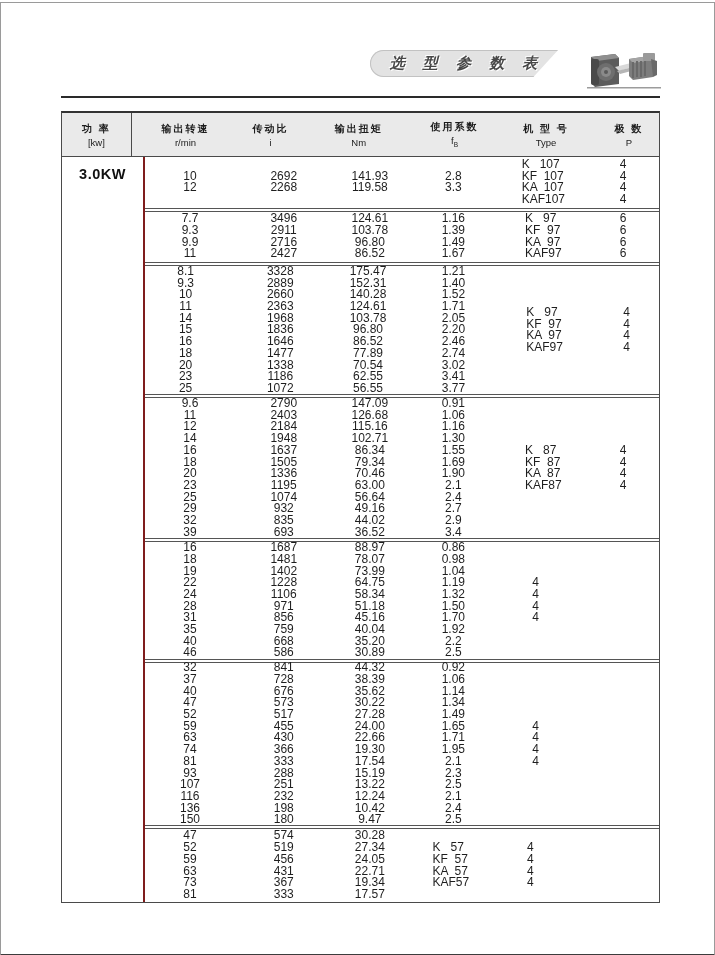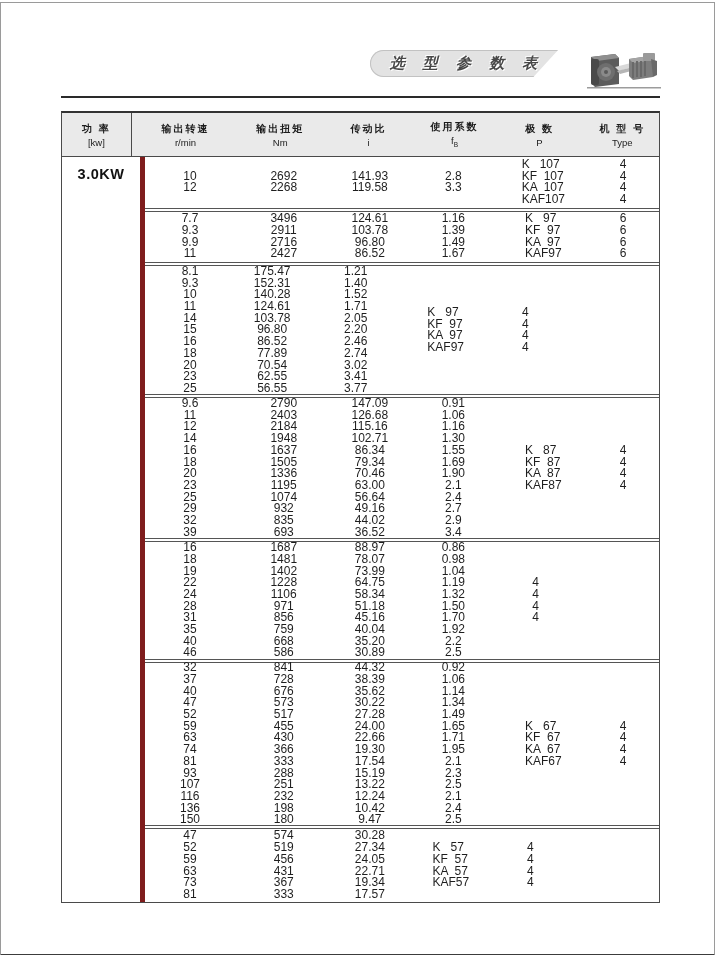--- a/index.html
+++ b/index.html
@@ -50,21 +50,21 @@
   .th {
     display:flex; flex-direction:column; justify-content:center;
     align-items:center; text-align:center;
   }
   .th .cn { font-weight:bold; font-size:10px; letter-spacing:2px; color:#1c1c1c; line-height:15px; }
   .th .unit { font-size:9.5px; color:#1c1c1c; line-height:13px; }
   .th .unit sub { font-size:6.5px; }
   .th-power { width:83px; border-right:1px solid #4a4a4a; }
   .tbody { flex:1; display:flex; min-height:0; }
   .power-col {
-    width:83px; flex:0 0 83px; border-right:5px solid #7f1d1d;
+    width:83px; flex:0 0 83px; border-right:2px solid #7f1d1d;
     text-align:center; padding-top:8px;
   }
   .power-label { font-weight:bold; font-size:14.5px; color:#111; letter-spacing:0.5px; }
   .groups-col { flex:1; display:flex; flex-direction:column; min-width:0; }
   .group {
     display:flex; align-items:center;
     border-bottom:1px solid #555; border-top:1px solid #555;
     margin-top:2px; padding:3px 0;
   }
   .group:first-child { margin-top:0; border-top:none; }
@@ -127,39 +127,39 @@
   <div class="ptable">
     <div class="thead">
       <div class="th th-power">
         <span class="cn">功 率</span>
         <span class="unit">[kw]</span>
       </div>
       <div class="th th-speed">
         <span class="cn">输出转速</span>
         <span class="unit">r/min</span>
       </div>
+      <div class="th th-ratio">
+        <span class="cn">传动比</span>
+        <span class="unit">i</span>
+      </div>
       <div class="th th-torque">
         <span class="cn">输出扭矩</span>
         <span class="unit">Nm</span>
       </div>
-      <div class="th th-ratio">
-        <span class="cn">传动比</span>
-        <span class="unit">i</span>
-      </div>
       <div class="th th-factor">
         <span class="cn">使用系数</span>
         <span class="unit"><span>f</span><sub>B</sub></span>
       </div>
+      <div class="th th-type">
+        <span class="cn">机 型 号</span>
+        <span class="unit">Type</span>
+      </div>
       <div class="th th-poles">
         <span class="cn">极 数</span>
         <span class="unit">P</span>
-      </div>
-      <div class="th th-type">
-        <span class="cn">机 型 号</span>
-        <span class="unit">Type</span>
       </div>
     </div>
     <div class="tbody">
       <div class="power-col">
         <span class="power-label">3.0KW</span>
       </div>
       <div class="groups-col">
           <div class="group" style="min-height: 51px;">
             <div class="col c0">
               <div>10</div>
@@ -215,33 +215,46 @@
             <div class="col type-col">
               <div class="type-block"><div>K   97</div><div>KF  97</div><div>KA  97</div><div>KAF97</div></div>
             </div>
             <div class="col poles-col">
               <div>6</div>
               <div>6</div>
               <div>6</div>
               <div>6</div>
             </div>
           </div>
-          <div class="group" style="min-height: 127px;">
+          <div class="group" style="min-height: 127px; gap: 10px;">
             <div class="col c0">
               <div>8.1</div>
               <div>9.3</div>
               <div>10</div>
               <div>11</div>
               <div>14</div>
               <div>15</div>
               <div>16</div>
               <div>18</div>
               <div>20</div>
               <div>23</div>
               <div>25</div>
+            </div>
+            <div class="col c1">
+              <div>3328</div>
+              <div>2889</div>
+              <div>2660</div>
+              <div>2363</div>
+              <div>1968</div>
+              <div>1836</div>
+              <div>1646</div>
+              <div>1477</div>
+              <div>1338</div>
+              <div>1186</div>
+              <div>1072</div>
             </div>
             <div class="col c2">
               <div>175.47</div>
               <div>152.31</div>
               <div>140.28</div>
               <div>124.61</div>
               <div>103.78</div>
               <div>96.80</div>
               <div>86.52</div>
               <div>77.89</div>
@@ -453,23 +466,20 @@
               <div>1.65</div>
               <div>1.71</div>
               <div>1.95</div>
               <div>2.1</div>
               <div>2.3</div>
               <div>2.5</div>
               <div>2.1</div>
               <div>2.4</div>
               <div>2.5</div>
             </div>
-            <div class="col type-col">
-              <div class="type-block"><div>K   67</div><div>KF  67</div><div>KA  67</div><div>KAF67</div></div>
-            </div>
             <div class="col poles-col">
               <div>4</div>
               <div>4</div>
               <div>4</div>
               <div>4</div>
             </div>
           </div>
           <div class="group" style="min-height: 74px;">
             <div class="col c0">
               <div>47</div>

